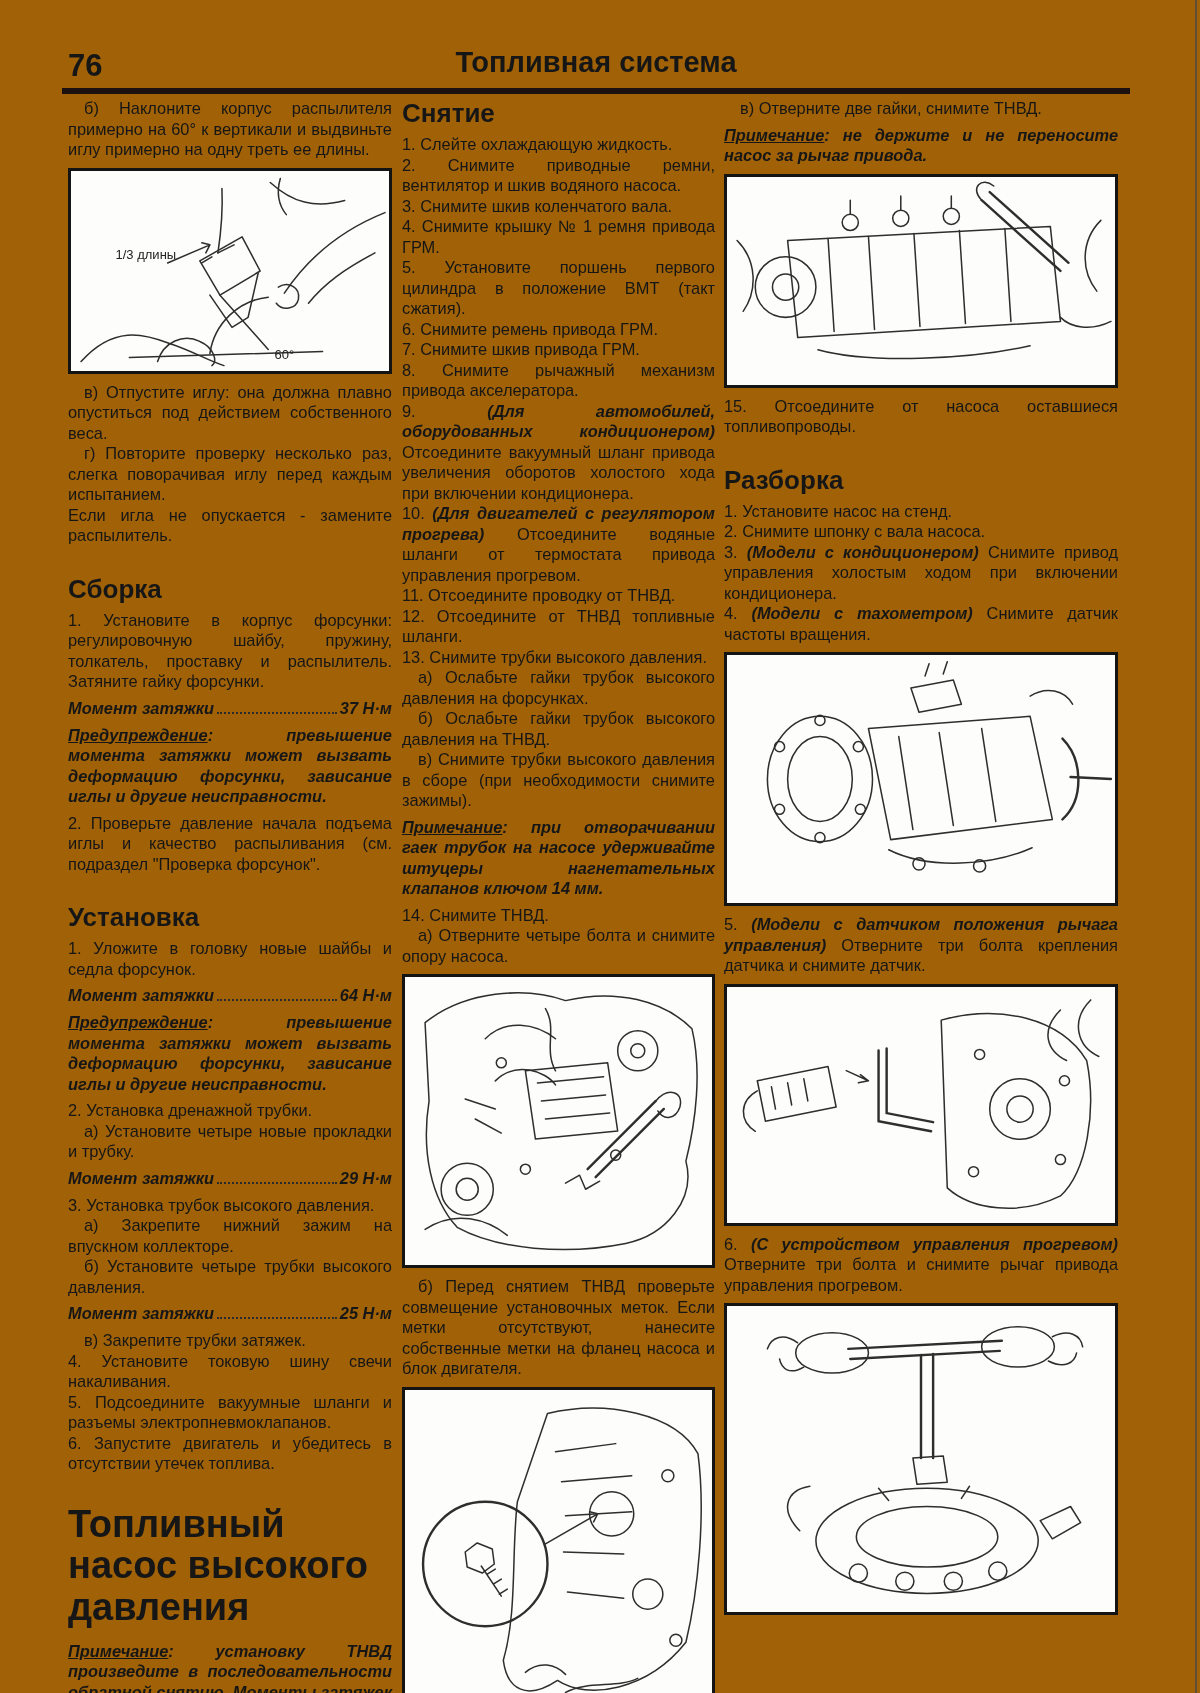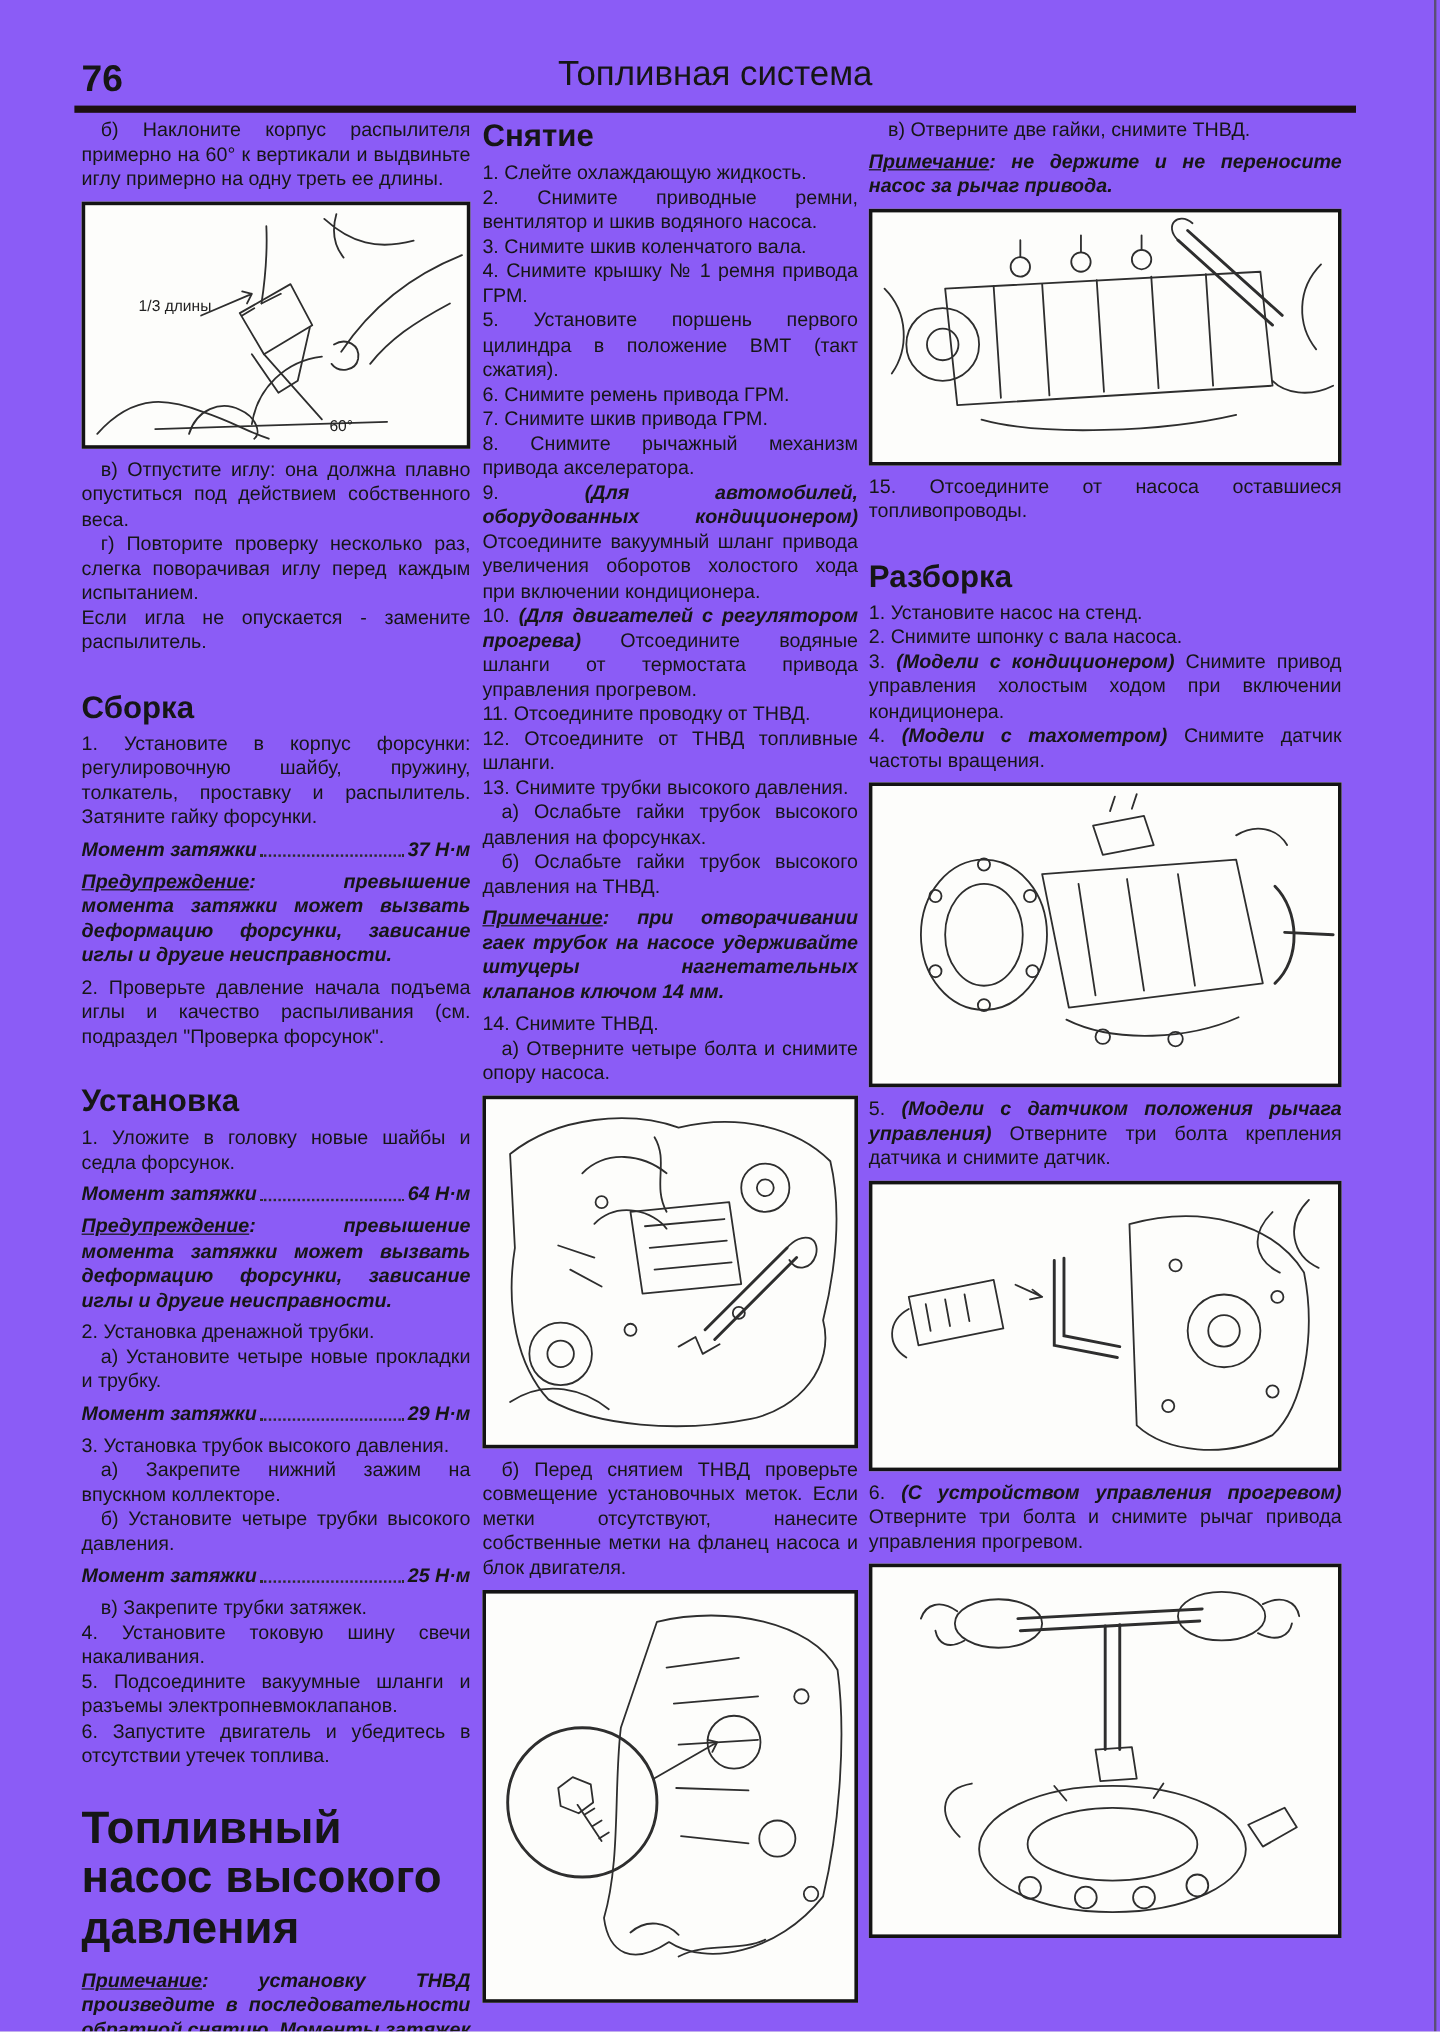--- a/index.html
+++ b/index.html
@@ -1,22 +1,22 @@
 <!DOCTYPE html>
 <html><head>
 <meta charset="utf-8">
 <style>
   html,body{margin:0;padding:0;background:#e8e8e8;}
-  .page{position:relative;width:1200px;height:1693px;background:#8b5cf6;overflow:hidden;
+  .page{position:relative;width:1200px;height:1693px;background:#a16207;overflow:hidden;
         font-family:"Liberation Sans","DejaVu Sans",sans-serif;color:#161616;}
   .scan-edge{position:absolute;right:3px;top:0;width:2px;height:100%;background:#4a4a4a;opacity:.75;}
 
   
   .pagenum{position:absolute;left:68px;top:48px;font-size:31px;font-weight:bold;}
-  .htitle{position:absolute;left:62px;top:46px;width:1068px;text-align:center;font-size:29px;font-weight:normal;}
+  .htitle{position:absolute;left:62px;top:46px;width:1068px;text-align:center;font-size:29px;font-weight:bold;}
   .hrule{position:absolute;left:62px;top:88px;width:1068px;height:6px;background:#1c1010;}
 
   
   .col{position:absolute;top:98px;}
   .col1{left:68px;width:324px;}
   .col2{left:402px;width:313px;}
   .col3{left:724px;width:394px;}
 
   p{margin:0;font-size:16.4px;line-height:1.25;text-align:justify;}
   p.sub{text-indent:16px;}
@@ -125,20 +125,21 @@
     <p>6. Снимите ремень привода ГРМ.</p>
     <p>7. Снимите шкив привода ГРМ.</p>
     <p>8. Снимите рычажный механизм привода акселератора.</p>
     <p><span>9. </span><span class="cond">(Для автомобилей, оборудованных кондиционером)</span><span> Отсоедините вакуумный шланг привода увеличения оборотов холостого хода при включении кондиционера.</span></p>
     <p><span>10. </span><span class="cond">(Для двигателей с регулятором прогрева)</span><span> Отсоедините водяные шланги от термостата привода управления прогревом.</span></p>
     <p>11. Отсоедините проводку от ТНВД.</p>
     <p>12. Отсоедините от ТНВД топливные шланги.</p>
     <p>13. Снимите трубки высокого давления.</p>
     <p class="sub">а) Ослабьте гайки трубок высокого давления на форсунках.</p>
     <p class="sub">б) Ослабьте гайки трубок высокого давления на ТНВД.</p>
+    <p class="sub">в) Снимите трубки высокого давления в сборе (при необходимости снимите зажимы).</p>
     <p class="note"><span class="lbl">Примечание</span><span>: при отворачивании гаек трубок на насосе удерживайте штуцеры нагнетательных клапанов ключом 14 мм.</span></p>
     <p>14. Снимите ТНВД.</p>
     <p class="sub">а) Отверните четыре болта и снимите опору насоса.</p>
 
     <div class="fig" style="height:288px;">
       <svg viewBox="0 0 306 284">
         <path class="sk" d="M20 44 C60 12 120 8 160 22 C210 10 258 22 286 50 C296 92 290 142 280 182 C290 220 260 256 220 264 C160 276 92 270 52 248 C26 220 16 172 24 122 Z"></path>
         <circle class="sk" cx="62" cy="210" r="26"></circle>
           <circle class="sk" cx="62" cy="210" r="11"></circle>
         <circle class="sk" cx="232" cy="72" r="20"></circle>

